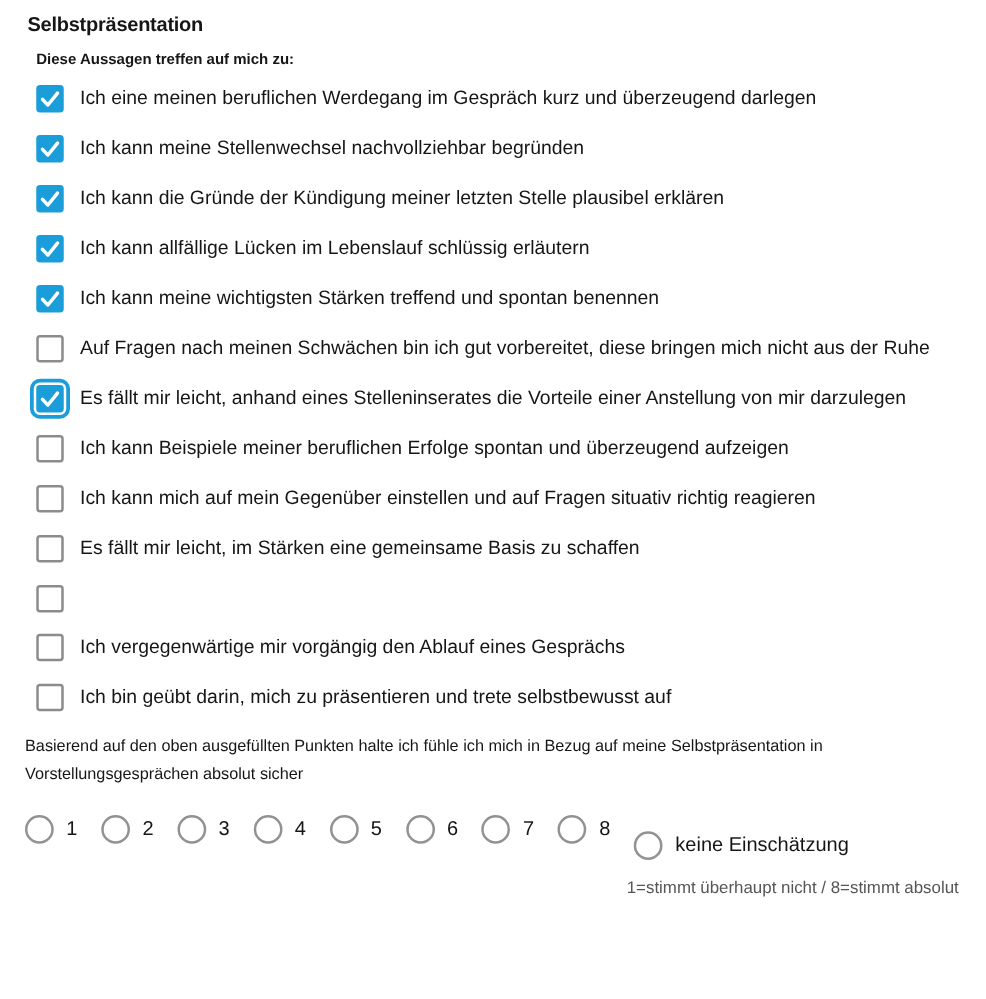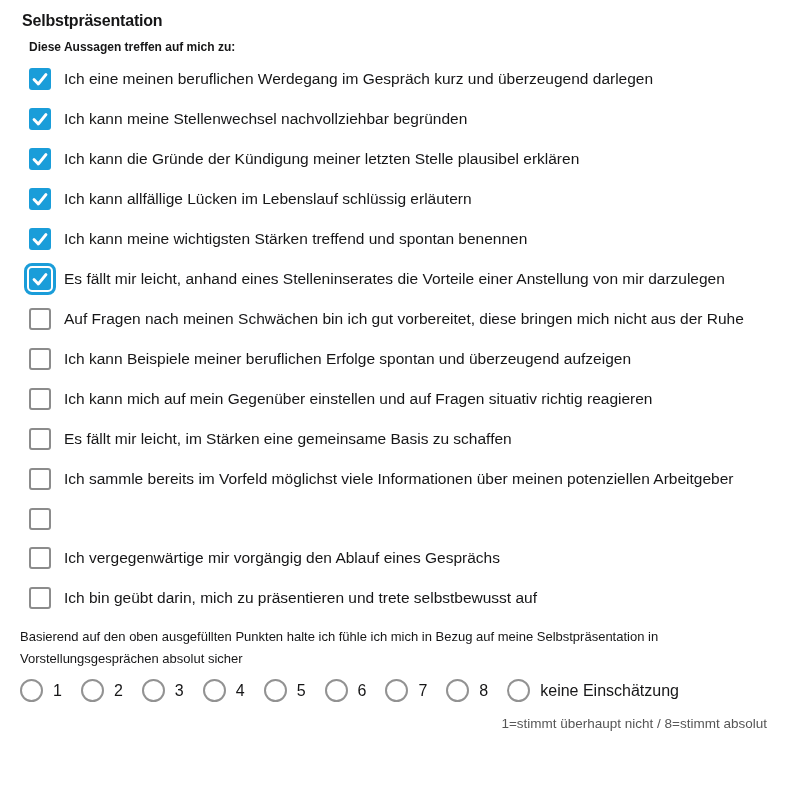--- a/index.html
+++ b/index.html
@@ -77,21 +77,21 @@
     max-width: 700px;
     margin: 0 0 9px 0;
   }
   .radio-row { display: flex; align-items: center; }
   .radio-option {
     display: flex;
     align-items: center;
     margin-right: 19px;
     cursor: default;
   }
-  .radio-option:last-child { margin-right: 0; }
+  .radio-option:last-child { margin-right: 0; margin-top: 26px; }
   .radio {
     flex: none;
     width: 23px;
     height: 23px;
     border-radius: 50%;
     border: 2px solid var(--radio-border);
     background: #ffffff;
   }
   .radio-label { margin-left: 10px; font-size: 16px; }
   .scale-note {
@@ -149,62 +149,56 @@
   <label class="row">
     <span class="cb checked">
       <svg width="22" height="22" viewBox="0 0 22 22">
         <path d="M5 11.5 L9.3 16 L17 6.5" fill="none" stroke="#ffffff" stroke-width="2.8" stroke-linecap="round" stroke-linejoin="round"></path>
       </svg>
     </span>
     <span class="lbl">Ich kann meine wichtigsten Stärken treffend und spontan benennen</span>
   </label>
 
   <label class="row">
+    <span class="cb unchecked">
+      
+    </span>
+    <span class="lbl">Auf Fragen nach meinen Schwächen bin ich gut vorbereitet, diese bringen mich nicht aus der Ruhe</span>
+  </label>
+
+  <label class="row">
     <span class="cb checked focused">
       <svg width="22" height="22" viewBox="0 0 22 22">
         <path d="M5 11.5 L9.3 16 L17 6.5" fill="none" stroke="#ffffff" stroke-width="2.8" stroke-linecap="round" stroke-linejoin="round"></path>
       </svg>
     </span>
     <span class="lbl">Es fällt mir leicht, anhand eines Stelleninserates die Vorteile einer Anstellung von mir darzulegen</span>
   </label>
 
   <label class="row">
     <span class="cb unchecked">
       
     </span>
-    <span class="lbl">Auf Fragen nach meinen Schwächen bin ich gut vorbereitet, diese bringen mich nicht aus der Ruhe</span>
-  </label>
-
-  <label class="row">
-    <span class="cb unchecked">
-      
-    </span>
     <span class="lbl">Ich kann Beispiele meiner beruflichen Erfolge spontan und überzeugend aufzeigen</span>
   </label>
 
   <label class="row">
     <span class="cb unchecked">
       
     </span>
     <span class="lbl">Ich kann mich auf mein Gegenüber einstellen und auf Fragen situativ richtig reagieren</span>
   </label>
 
   <label class="row">
     <span class="cb unchecked">
       
     </span>
     <span class="lbl">Es fällt mir leicht, im Stärken eine gemeinsame Basis zu schaffen</span>
   </label>
 
-  <label class="row">
-    <span class="cb unchecked">
-      
-    </span>
-    <span class="lbl">Ich sammle bereits im Vorfeld möglichst viele Informationen über meinen potenziellen Arbeitgeber</span>
-  </label>
 
   <label class="row">
     <span class="cb unchecked">
       
     </span>
   </label>
 
   <label class="row">
     <span class="cb unchecked">
       

